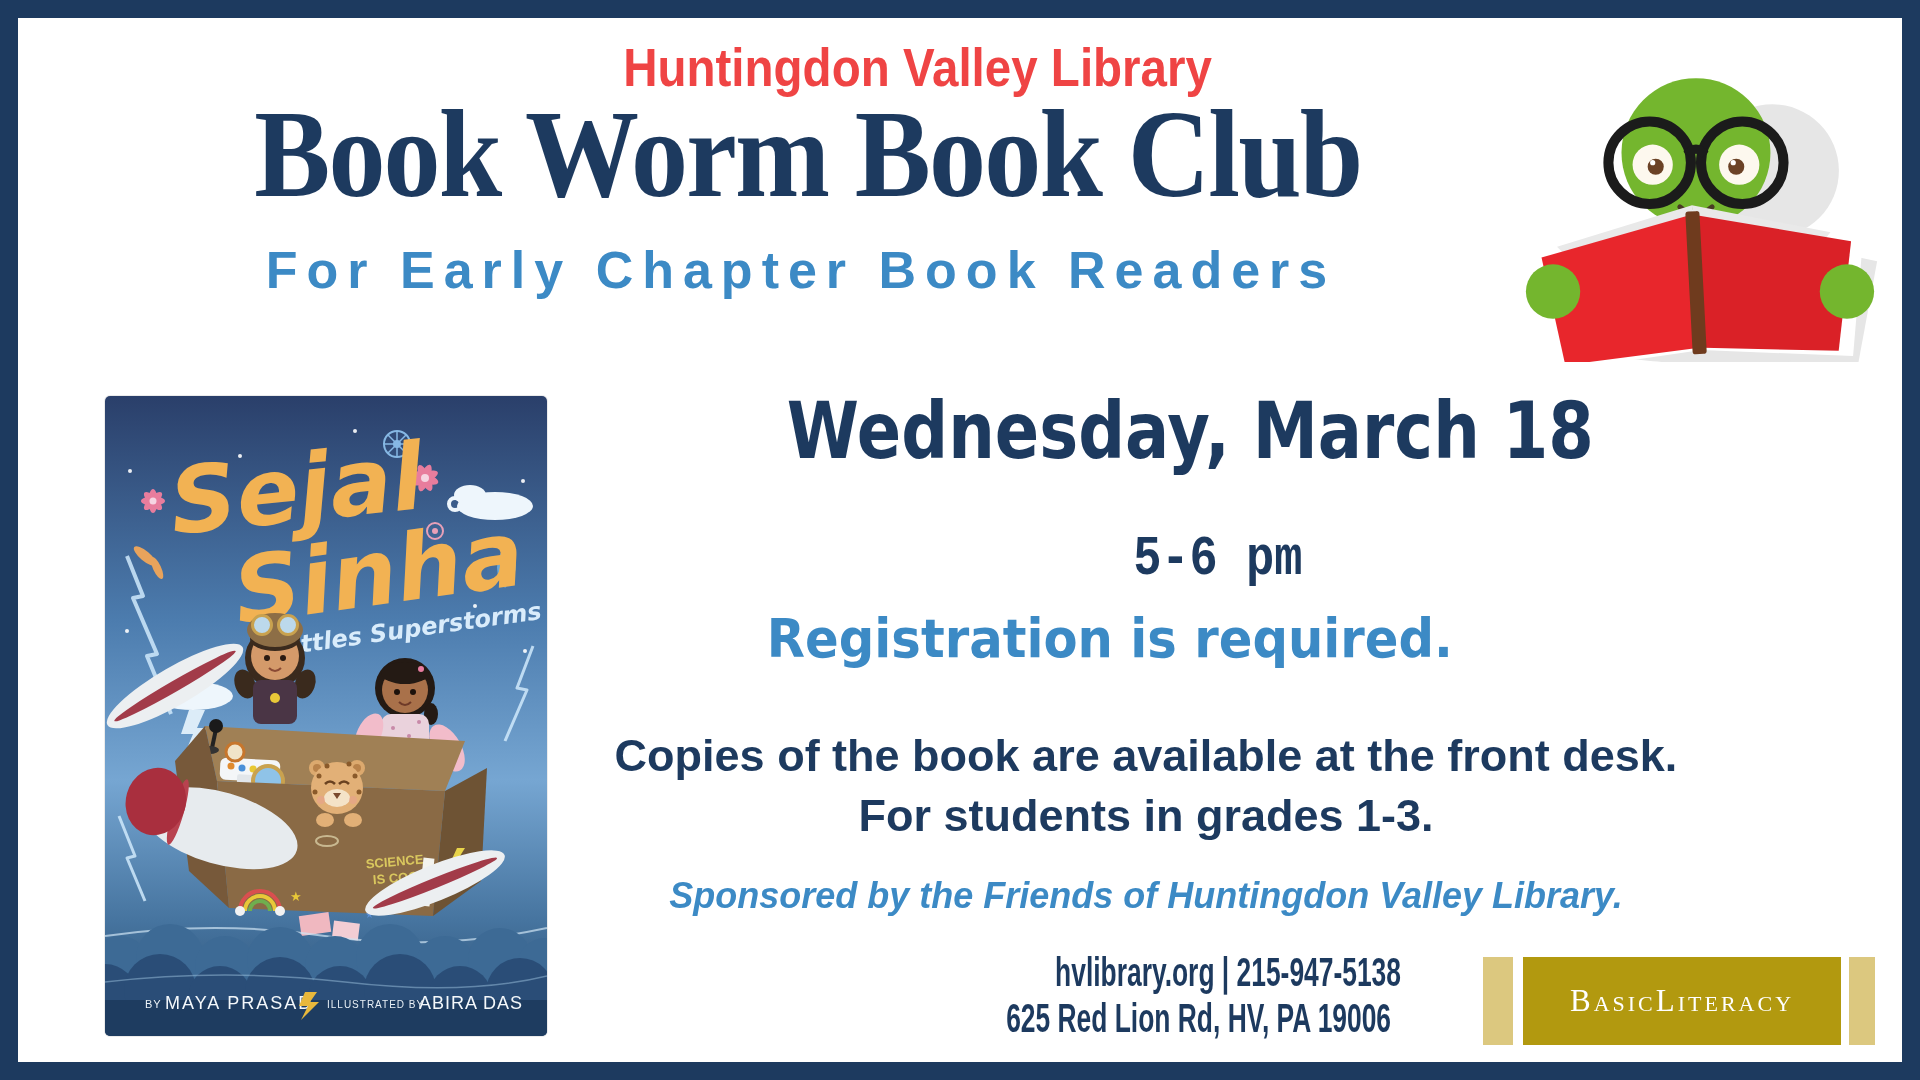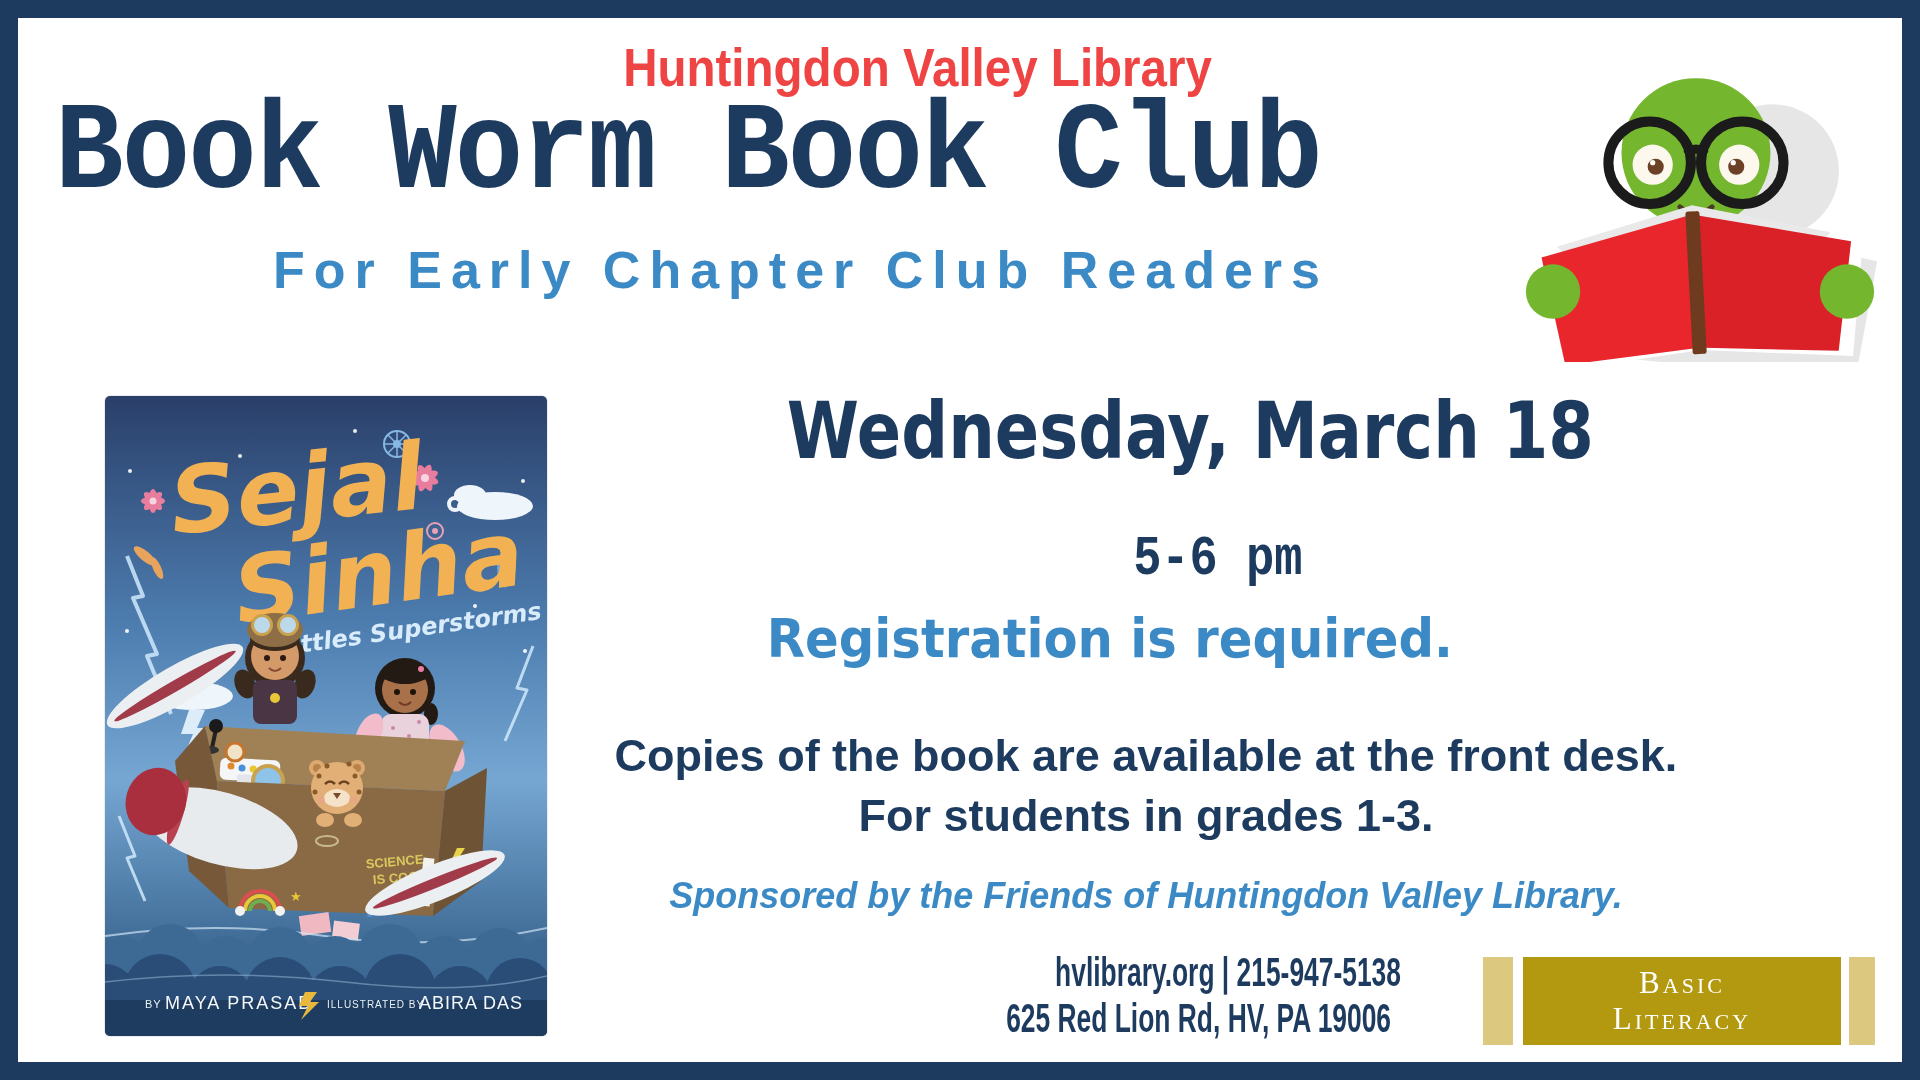--- a/index.html
+++ b/index.html
@@ -7,23 +7,23 @@
     width:1920px;height:1080px;position:relative;overflow:hidden;
     background:#ffffff;font-family:"Liberation Sans",sans-serif;
   }
   .frame{position:absolute;inset:0;border:18px solid #1d3a5f;pointer-events:none;z-index:50;}
   .abs{position:absolute;}
 
   
   .library-name{top:36px;left:0;width:1836px;text-align:center;
     font-size:54px;font-weight:bold;color:#ef4444;letter-spacing:0px;}
   .library-name span{display:inline-block;transform:scaleX(.88);transform-origin:center;}
-  .main-title{top:84px;left:0;width:1616px;
+  .main-title{top:84px;left:0;width:1616px;text-align:center;
     font-size:124px;font-weight:bold;color:#1d3a5f;letter-spacing:-2px;
-    font-family:Liberation Mono, monospace;}
+    font-family:Liberation Serif, serif;}
   .main-title span{display:inline-block;transform:scaleX(.92);transform-origin:center;}
   .subtitle{top:240px;left:0;width:1602px;text-align:center;
     font-size:52px;font-weight:bold;color:#3c8ac5;letter-spacing:9px;}
 
   
   .ev{text-align:center;color:#1d3a5f;line-height:1;}
   .ev-date{top:392px;left:532px;width:1316px;font-size:78px;font-weight:bold;
     font-family:"DejaVu Sans",sans-serif;}
   .ev-date span,.ev-time span{display:inline-block;transform:scaleX(.84);transform-origin:center;}
   .ev-time{top:488px;left:560px;width:1316px;font-size:56px;font-weight:bold;
@@ -39,41 +39,41 @@
   
   .contact{text-align:right;color:#1d3a5f;font-weight:bold;line-height:1;}
   .contact span{display:inline-block;transform:scaleX(.66);transform-origin:center;}
   .contact1{top:952px;left:560px;width:930px;font-size:40px;}
   .contact2{top:998px;left:560px;width:930px;font-size:40px;}
 
   
   .badge{top:957px;left:1483px;width:392px;height:88px;display:flex;align-items:stretch;}
   .badge .tan-l{width:30px;background:#dcc87f;margin-right:10px;}
   .badge .tan-r{width:26px;background:#dcc87f;margin-left:8px;}
-  .badge .gold{width:318px;background:#b2990f;display:flex;flex-direction:column;
+  .badge .gold{width:318px;background:#b2990f;display:flex;flex-direction:row;
     align-items:center;justify-content:center;}
   .badge .gold div{color:#ffffff;font-family:"Liberation Serif",serif;
     font-variant:small-caps;font-size:31px;line-height:1.15;letter-spacing:3px;}
 
   
   .cover{top:396px;left:105px;width:442px;height:640px;border-radius:5px;
     overflow:hidden;box-shadow:0 0 0 1px rgba(0,0,0,.08);}
   .cover svg{display:block;}
 
   
   .mascot{top:50px;left:1518px;width:364px;height:312px;}
 </style>
 </head>
 <body>
 
 <div class="frame"></div>
 
 <div class="abs library-name"><span>Huntingdon Valley Library</span></div>
 <div class="abs main-title"><span>Book Worm Book Club</span></div>
-<div class="abs subtitle">For Early Chapter Club Readers</div>
+<div class="abs subtitle">For Early Chapter Book Readers</div>
 
 <div class="abs mascot">
 <svg width="364" height="312" viewBox="0 0 360 310" xmlns="http://www.w3.org/2000/svg">
 
   <g fill="#e6e6e6">
     <polygon points="356,210 198,176 198,310 336,318"></polygon>
     <ellipse cx="200" cy="296" rx="120" ry="16"></ellipse>
     <circle cx="252" cy="120" r="66"></circle>
   </g>
 

